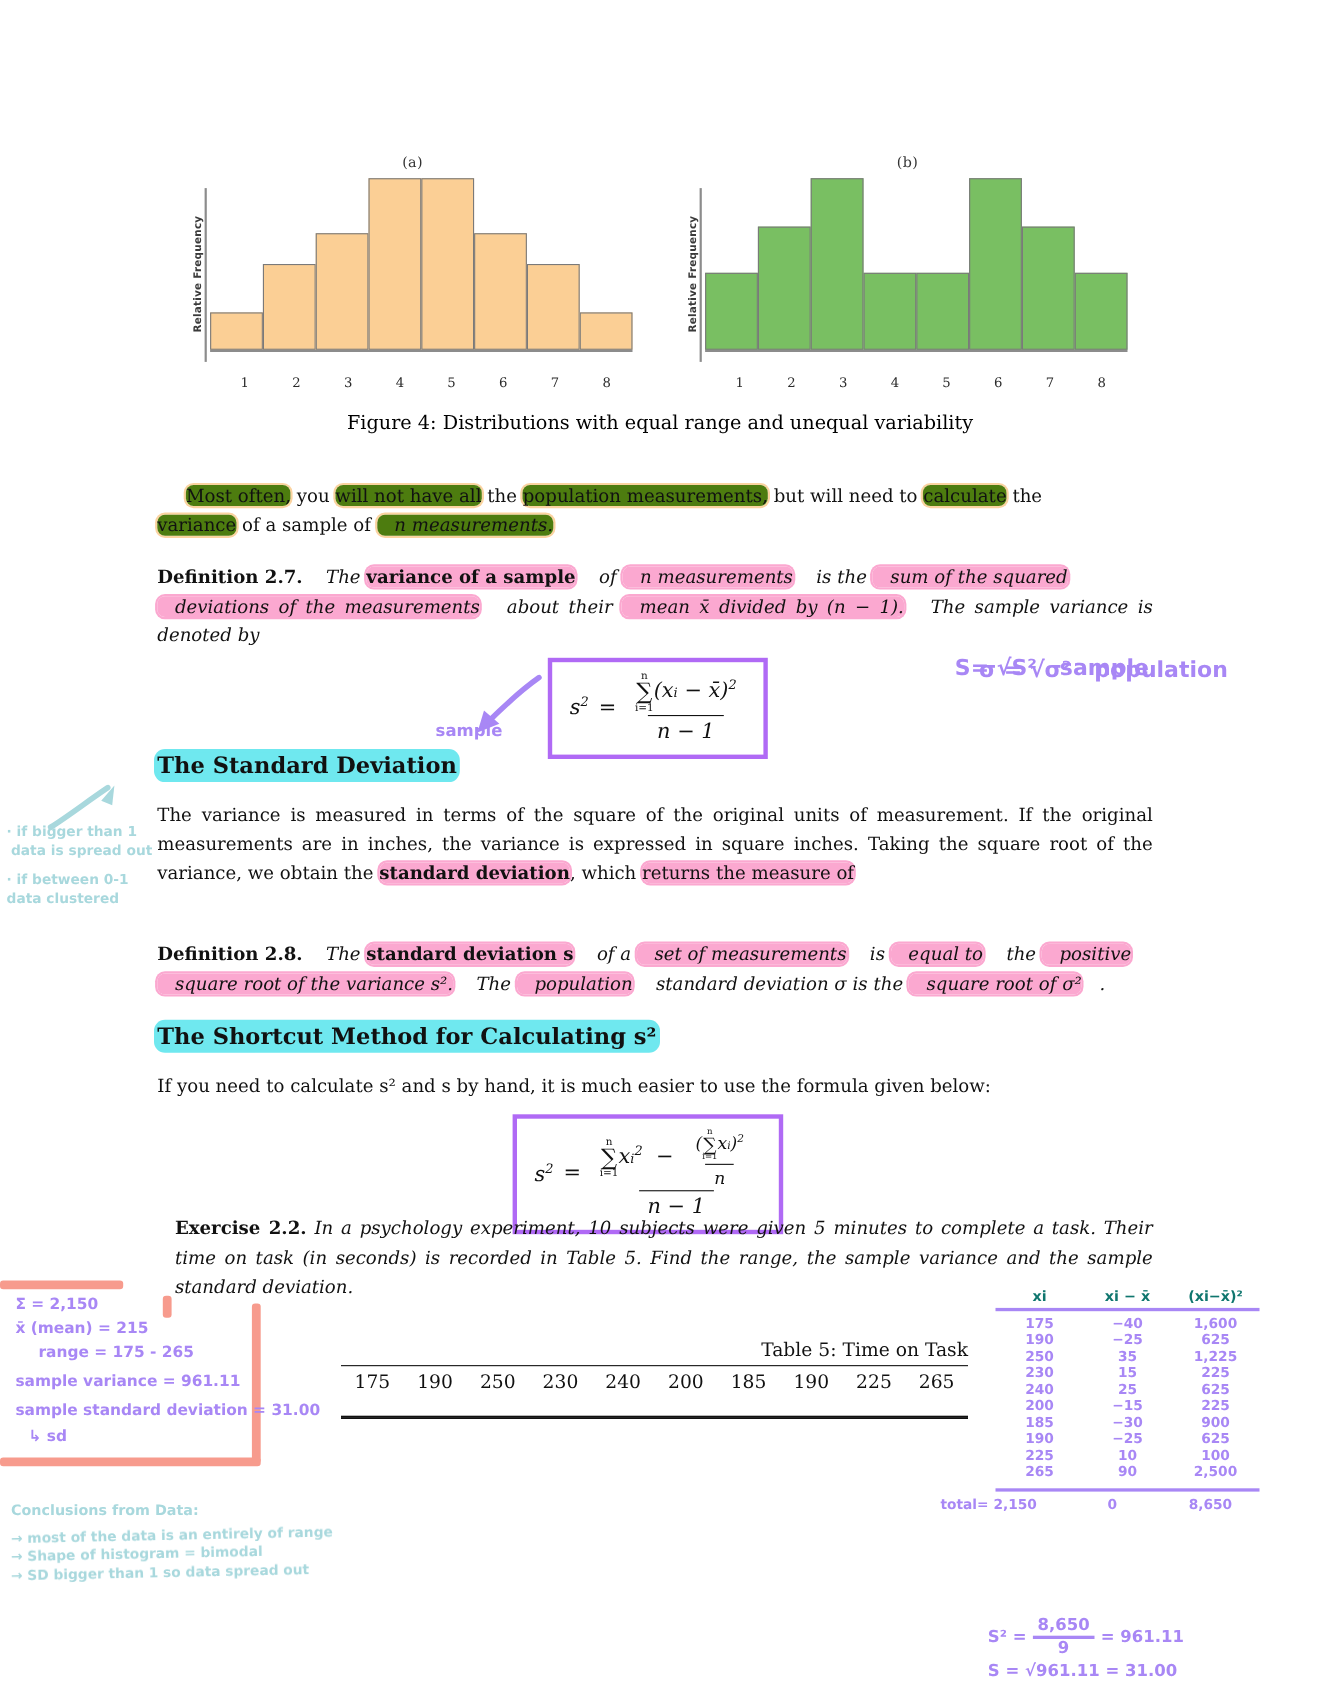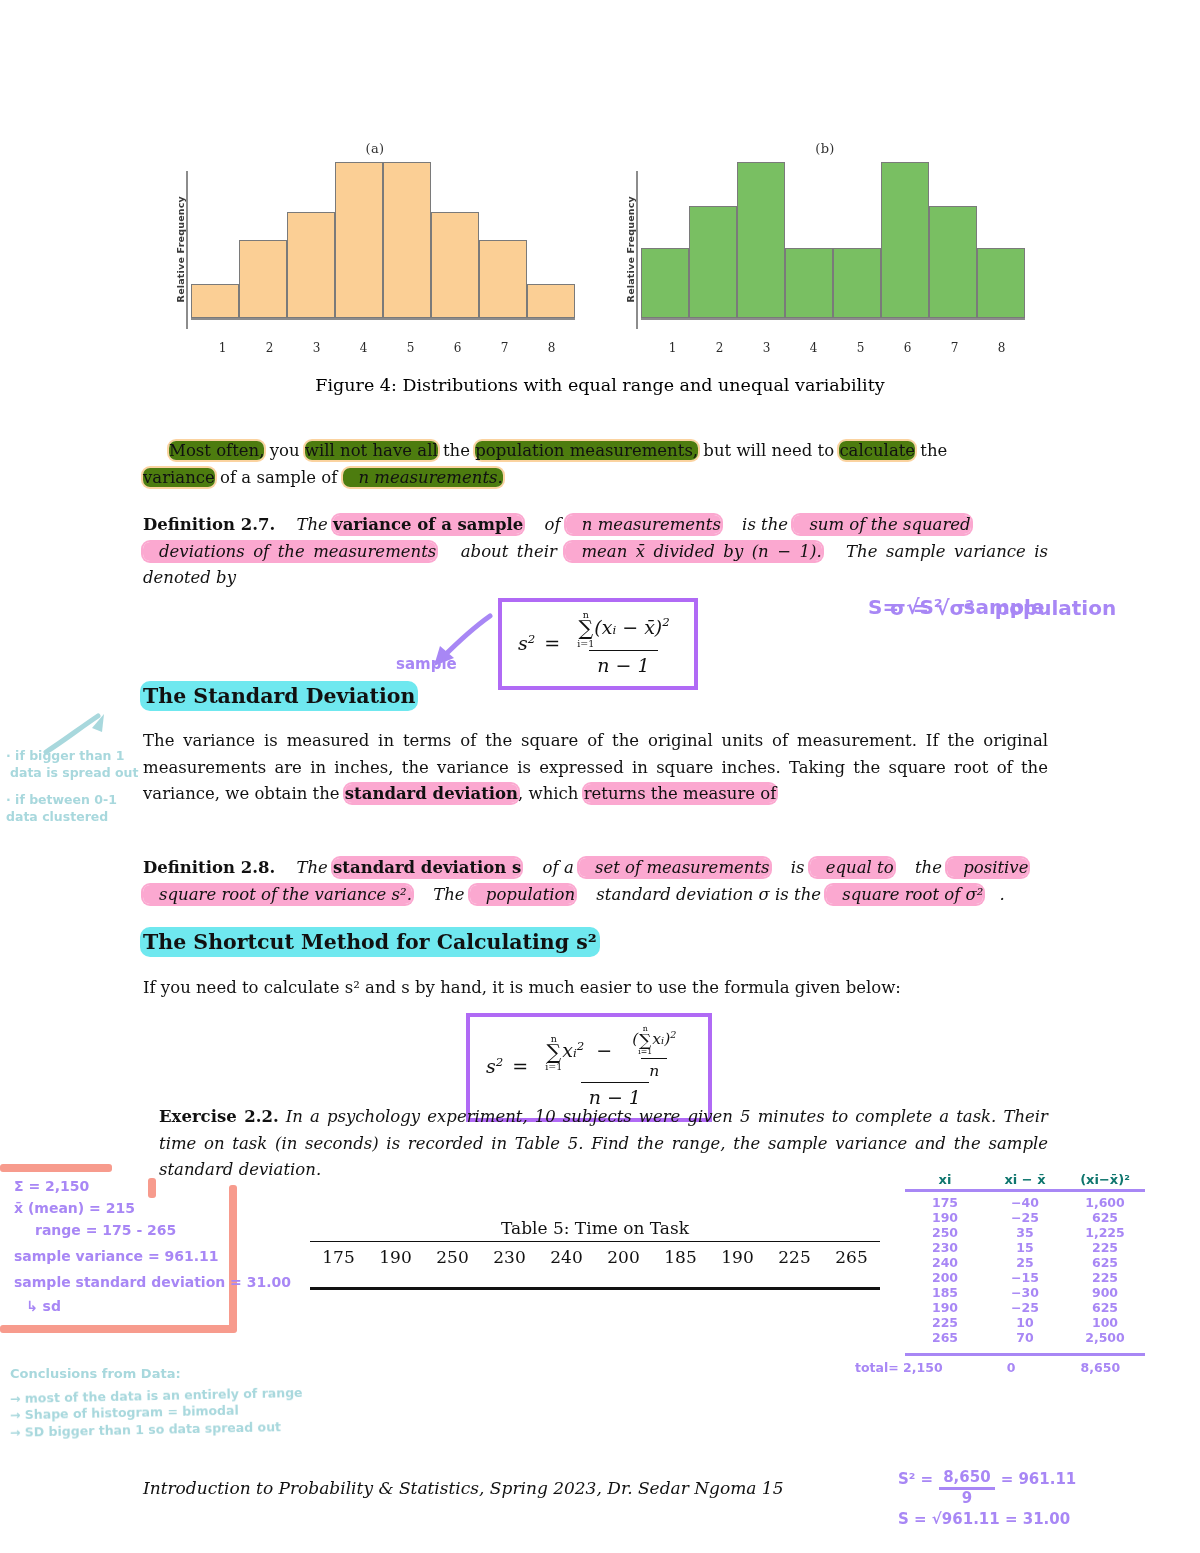--- a/index.html
+++ b/index.html
@@ -117,21 +117,21 @@
 
   .bracket-red { position: absolute; background: #f79b8d; border-radius: 3px; }
 
   .arrow-svg { position: absolute; }
 
   
   .t5 {
     position: absolute; left: 310px; top: 1218px; width: 570px;
     font-family: "DejaVu Serif", serif;
   }
-  .t5-cap { text-align: center; font-size: 17px; padding-bottom: 3px; }
+  .t5-cap { text-align: right; font-size: 17px; padding-bottom: 3px; }
   .t5-rule { border-top: 1.4px solid #111; }
   .t5-rule2 { border-top: 2.6px solid #111; border-bottom: 1px solid #111; }
   .t5-row { display: flex; padding: 5px 0 6px 0; }
   .t5-cell { flex: 1; text-align: center; font-size: 17px; }
 
   
   .hand-table { position: absolute; left: 905px; top: 1172px; width: 240px; }
   .ht-head { display: flex; font-family: "DejaVu Sans", sans-serif;
              font-weight: bold; color: #0f766e; font-size: 13px; }
   .ht-head span { flex: 1; text-align: center; }
@@ -411,37 +411,36 @@
       <span>−25</span>
       <span>625</span>
     </div>
     <div class="ht-row">
       <span>225</span>
       <span>10</span>
       <span>100</span>
     </div>
     <div class="ht-row">
       <span>265</span>
-      <span>70</span>
+      <span>90</span>
       <span>2,500</span>
     </div>
 
     <div class="ht-line" style="margin-top:8px"></div>
     <div class="ht-row" style="margin-top:4px">
       <span style="flex:1.25; text-align:left; margin-left:-50px;">total= 2,150</span>
       <span>0</span>
       <span>8,650</span>
     </div>
   </div>
 
-  <div class="hand purple blur" style="left:898px; top:1470px; font-size:15px; display:flex; align-items:flex-start; gap:6px;">
+  <div class="hand purple blur" style="left:898px; top:1470px; font-size:15px; display:flex; align-items:center; gap:6px;">
     <span>S² =</span>
     <span style="display:inline-flex; flex-direction:column; align-items:center; line-height:1.05;">
       <span style="padding:0 4px 1px 4px;">8,650</span>
       <span style="border-top:3px solid #a887f5; width:100%; text-align:center; padding-top:1px;">9</span>
     </span>
     <span>= 961.11</span>
   </div>
   <div class="hand purple blur" style="left:898px; top:1510px; font-size:15px;">S = √961.11 = 31.00</div>
 
-  <div class="footer">Introduction to Probability &amp; Statistics, Spring 2023, Dr. Sedar Ngoma  15</div>
 
 </div>
 
 </body></html>

